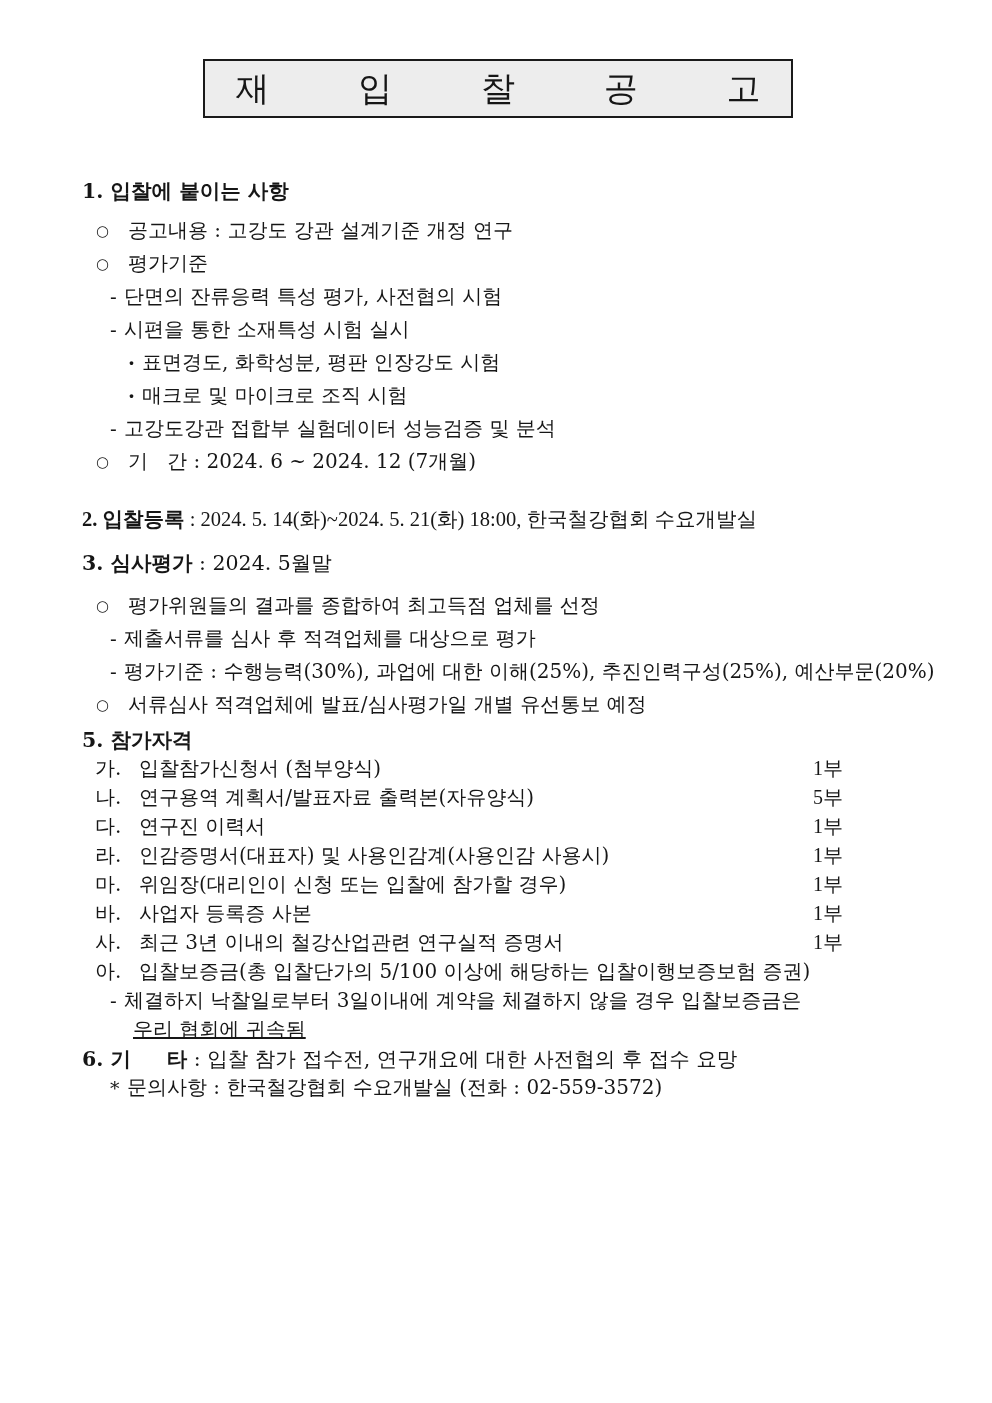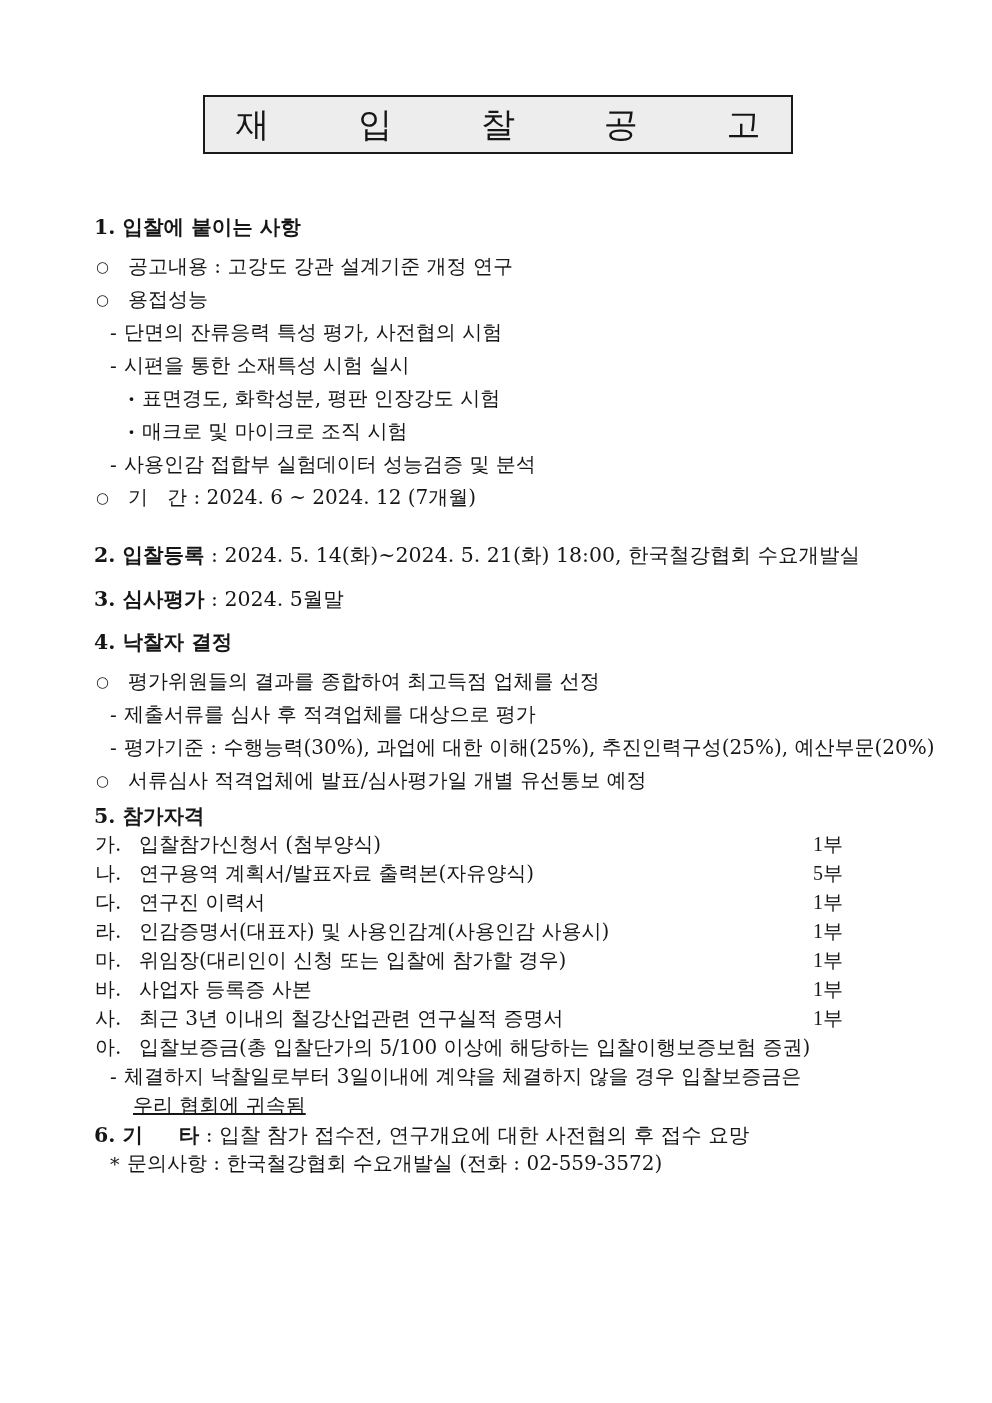--- a/index.html
+++ b/index.html
@@ -7,43 +7,43 @@
   body {
     height:1403px;
     font-family:"DejaVu Serif","Liberation Serif",serif;
     color:#161616;
     overflow:hidden;
   }
   .page { position:relative; width:992px; height:1403px; background:#ffffff; }
 
   
   .title-box {
-    margin:95px 0 0 203px;
+    margin:59px 0 0 203px;
     width:590px; height:59px;
     border:2px solid #1a1a1a;
     background:#ededed;
     display:flex; align-items:center; justify-content:center;
     font-size:34px;
     letter-spacing:26px; word-spacing:26px;
     padding-left:26px; 
     white-space:pre;
   }
 
   
   .content { margin-left:82px; margin-right:30px; }
 
   .line { display:flex; align-items:center; height:33px; white-space:pre-wrap; font-size:20px; }
   .compact .line { height:29px; }
 
   .heading { font-size:20.5px; }
-  .heading .hnum { font-weight:bold; white-space:pre;margin-left:12px; }
+  .heading .hnum { font-weight:bold; white-space:pre; }
   .heading .hsuffix { font-weight:normal; white-space:pre-wrap; }
 
   .sec-1 { margin-top:56px; }
-  .sec-2 { margin-top:24px; }
+  .sec-2 { margin-top:24px;font-family:Liberation Serif, serif; }
   .sec-3 { margin-top:11px; }
   .sec-4 { margin-top:10px; }
   .sec-5 { margin-top:4px; }
   .sec-6 { margin-top:0; }
   .sec-1 > .heading, .sec-4 > .heading { margin-bottom:7px; }
 
   .item.lv1 { padding-left:14px; }
   .item.lv2 { padding-left:28px; }
   .item.lv3 { padding-left:46px; }
   .item.lv3.m-none { padding-left:51px;text-decoration:underline; }
@@ -66,36 +66,35 @@
 
   <div class="title-box">
     <span>재 입 찰 공 고</span>
   </div>
 
   <div class="content">
     <div id="sections">
         <div class="section sec-1">
           <div class="line heading"><span class="hnum">1. 입찰에 붙이는 사항</span></div>
           <div class="line item lv1 m-circle"><span class="marker mk-circle">○</span><span class="txt">공고내용 : 고강도 강관 설계기준 개정 연구</span></div>
-          <div class="line item lv1 m-circle"><span class="marker mk-circle">○</span><span class="txt">용접성능</span></div>
+          <div class="line item lv1 m-circle"><span class="marker mk-circle">○</span><span class="txt">평가기준</span></div>
           <div class="line item lv2 m-dash"><span class="marker mk-dash">-</span><span class="txt">단면의 잔류응력 특성 평가, 사전협의 시험</span></div>
           <div class="line item lv2 m-dash"><span class="marker mk-dash">-</span><span class="txt">시편을 통한 소재특성 시험 실시</span></div>
           <div class="line item lv3 m-dot"><span class="marker mk-dot">·</span><span class="txt">표면경도, 화학성분, 평판 인장강도 시험</span></div>
           <div class="line item lv3 m-dot"><span class="marker mk-dot">·</span><span class="txt">매크로 및 마이크로 조직 시험</span></div>
-          <div class="line item lv2 m-dash"><span class="marker mk-dash">-</span><span class="txt">사용인감 접합부 실험데이터 성능검증 및 분석</span></div>
+          <div class="line item lv2 m-dash"><span class="marker mk-dash">-</span><span class="txt">고강도강관 접합부 실험데이터 성능검증 및 분석</span></div>
           <div class="line item lv1 m-circle"><span class="marker mk-circle">○</span><span class="txt">기   간 : 2024. 6 ~ 2024. 12 (7개월)</span></div>
         </div>
         <div class="section sec-2">
           <div class="line heading"><span class="hnum">2. 입찰등록</span><span class="hsuffix"> : 2024. 5. 14(화)~2024. 5. 21(화) 18:00, 한국철강협회 수요개발실</span></div>
         </div>
         <div class="section sec-3">
           <div class="line heading"><span class="hnum">3. 심사평가</span><span class="hsuffix"> : 2024. 5월말</span></div>
         </div>
         <div class="section sec-4">
-          <div class="line heading"><span class="hnum">4. 낙찰자 결정</span></div>
           <div class="line item lv1 m-circle"><span class="marker mk-circle">○</span><span class="txt">평가위원들의 결과를 종합하여 최고득점 업체를 선정</span></div>
           <div class="line item lv2 m-dash"><span class="marker mk-dash">-</span><span class="txt">제출서류를 심사 후 적격업체를 대상으로 평가</span></div>
           <div class="line item lv2 m-dash"><span class="marker mk-dash">-</span><span class="txt">평가기준 : 수행능력(30%), 과업에 대한 이해(25%), 추진인력구성(25%), 예산부문(20%)</span></div>
           <div class="line item lv1 m-circle"><span class="marker mk-circle">○</span><span class="txt">서류심사 적격업체에 발표/심사평가일 개별 유선통보 예정</span></div>
         </div>
         <div class="section sec-5 compact">
           <div class="line heading"><span class="hnum">5. 참가자격</span></div>
           <div class="line attach-row"><span class="attach-label">가.</span><span class="attach-text">입찰참가신청서 (첨부양식)</span><span class="copies">1부</span></div>
           <div class="line attach-row"><span class="attach-label">나.</span><span class="attach-text">연구용역 계획서/발표자료 출력본(자유양식)</span><span class="copies">5부</span></div>
           <div class="line attach-row"><span class="attach-label">다.</span><span class="attach-text">연구진 이력서</span><span class="copies">1부</span></div>

